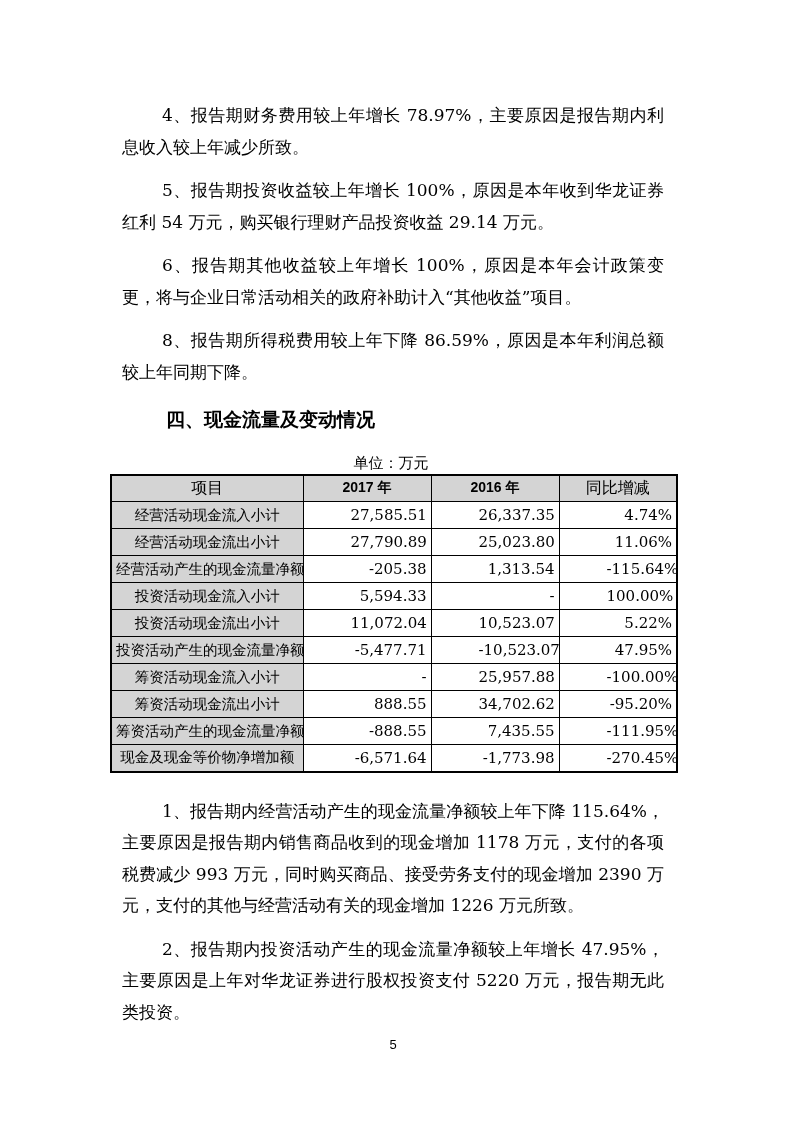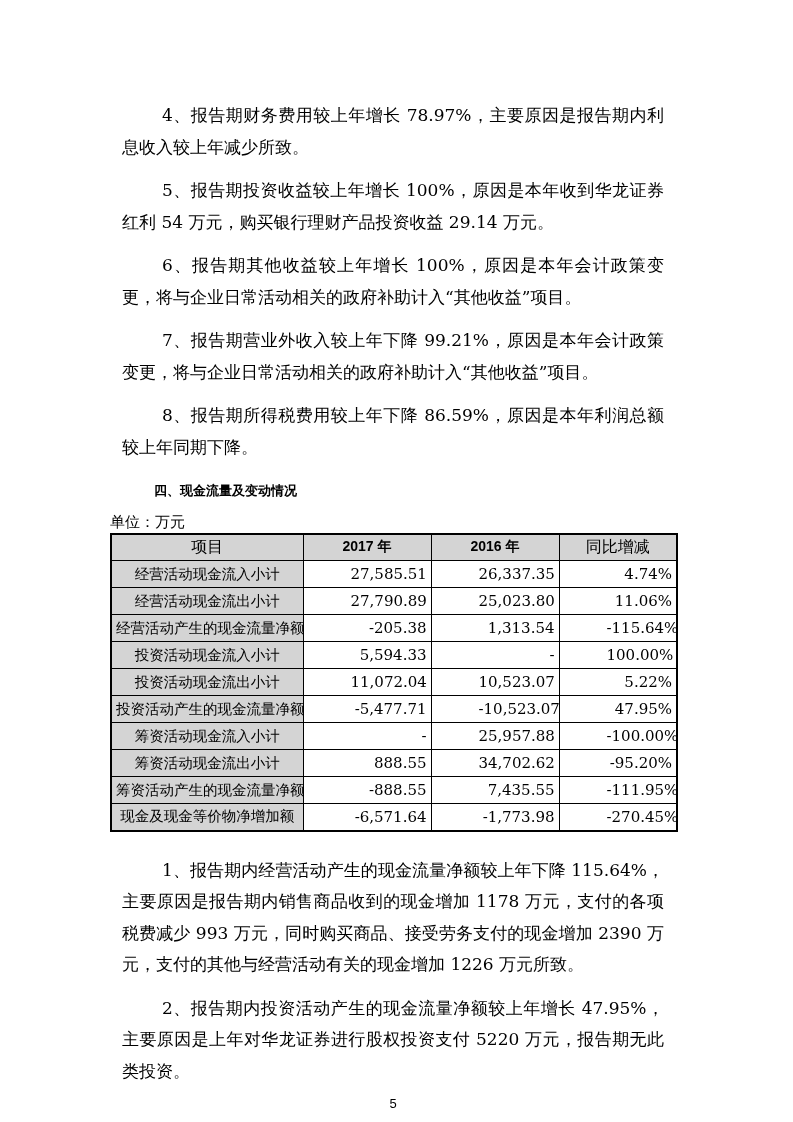--- a/index.html
+++ b/index.html
@@ -22,31 +22,31 @@
   .top-paragraphs { margin-top: 100px; }
   p.body-para {
     margin: 12px;
     font-size: 17px;
     line-height: 31.5px;
     text-align: justify;
     text-indent: 40px;
     word-break: break-all;
   }
   h2.sec-heading {
-    margin: 4px;
-    font-size: 13px;
+    margin: 16px;
+    font-size: 19px;
     font-weight: bold;
     line-height: 31.5px;
     text-indent: 40px;
   }
   .unit-note {
     margin: 0;
     font-size: 15px;
     line-height: 22px;
-    text-align: left;
+    text-align: center;
     padding-right: 4px;
   }
   table.cash-table {
     width: 566px;
     border-collapse: collapse;
     table-layout: fixed;
     border: 2px solid #000000;
   }
   .cash-table th, .cash-table td {
     border: 1px solid #000000;
@@ -88,21 +88,20 @@
 </style>
 </head>
 <body>
 
 <div class="content">
 
   <div class="top-paragraphs">
     <p class="body-para">4、报告期财务费用较上年增长 78.97%，主要原因是报告期内利息收入较上年减少所致。</p>
     <p class="body-para">5、报告期投资收益较上年增长 100%，原因是本年收到华龙证券红利 54 万元，购买银行理财产品投资收益 29.14 万元。</p>
     <p class="body-para">6、报告期其他收益较上年增长 100%，原因是本年会计政策变更，将与企业日常活动相关的政府补助计入“其他收益”项目。</p>
-    <p class="body-para">7、报告期营业外收入较上年下降 99.21%，原因是本年会计政策变更，将与企业日常活动相关的政府补助计入“其他收益”项目。</p>
     <p class="body-para">8、报告期所得税费用较上年下降 86.59%，原因是本年利润总额较上年同期下降。</p>
   </div>
 
   <h2 class="sec-heading">四、现金流量及变动情况</h2>
 
   <p class="unit-note">单位：万元</p>
 
   <table class="cash-table">
     <colgroup>
       <col style="width:192px">

